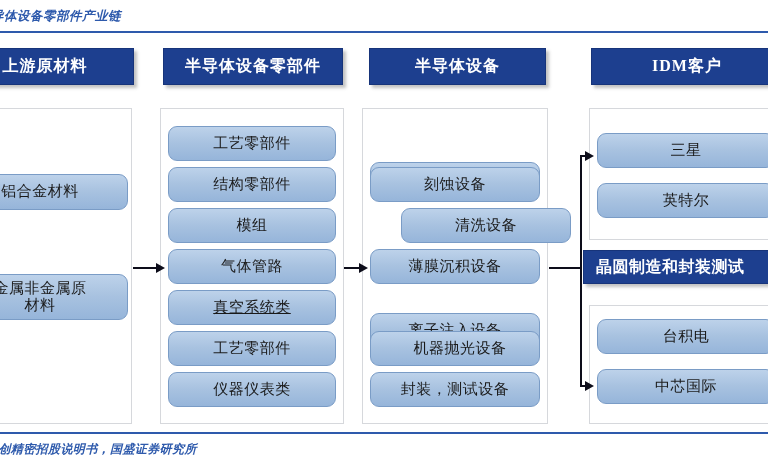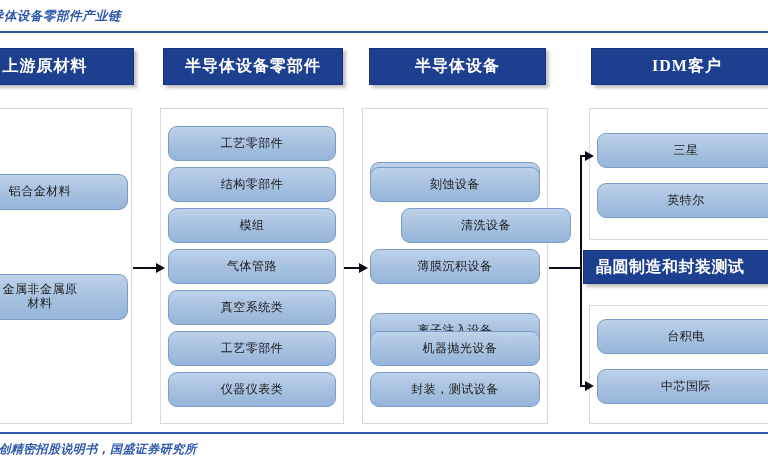--- a/index.html
+++ b/index.html
@@ -94,21 +94,21 @@
   #colbox-3b { left: 589px; top: 305px; width: 192px; height: 119px; }
 
   
   .pill {
     position: absolute;
     box-sizing: border-box;
     border: 1px solid #7A9CC6;
     border-radius: 9px;
     background: linear-gradient(180deg, #BDD2EA 0%, #A8C2E0 48%, #96B5DA 100%);
     color: #1A1A1A;
-    font-size: 12px;
+    font-size: 15px;
     display: flex;
     align-items: center;
     justify-content: center;
     text-align: center;
     line-height: 1.15;
     white-space: pre-line;
     letter-spacing: 0.5px;
   }
 
   
@@ -162,21 +162,21 @@
 <div class="col-box" id="colbox-0"></div>
 <div class="pill" style="left:-48px; top:174px; width:176px; height:36px;">铝合金材料</div>
 <div class="pill" style="left:-48px; top:274px; width:176px; height:46px;">金属非金属原
 材料</div>
 
 <div class="col-box" id="colbox-1"></div>
 <div class="pill" style="left:168px; top:126px; width:168px; height:35px;">工艺零部件</div>
 <div class="pill" style="left:168px; top:167px; width:168px; height:35px;">结构零部件</div>
 <div class="pill" style="left:168px; top:208px; width:168px; height:35px;">模组</div>
 <div class="pill" style="left:168px; top:249px; width:168px; height:35px;text-align:center;">气体管路</div>
-<div class="pill" style="left:168px; top:290px; width:168px; height:35px;">真空系统类</div>
+<div class="pill" style="left:168px; top:290px; width:168px; height:35px;text-decoration:underline;">真空系统类</div>
 <div class="pill" style="left:168px; top:331px; width:168px; height:35px;">工艺零部件</div>
 <div class="pill" style="left:168px; top:372px; width:168px; height:35px;">仪器仪表类</div>
 
 <div class="col-box" id="colbox-2"></div>
 <div class="pill" style="left:370px; top:126px; width:170px; height:35px;margin-top:36px;">光刻设备</div>
 <div class="pill" style="left:370px; top:167px; width:170px; height:35px;">刻蚀设备</div>
 <div class="pill" style="left:370px; top:208px; width:170px; height:35px;margin-left:31px;">清洗设备</div>
 <div class="pill" style="left:370px; top:249px; width:170px; height:35px;">薄膜沉积设备</div>
 <div class="pill" style="left:370px; top:290px; width:170px; height:35px;margin-top:23px;">离子注入设备</div>
 <div class="pill" style="left:370px; top:331px; width:170px; height:35px;padding-left:10px;">机器抛光设备</div>

